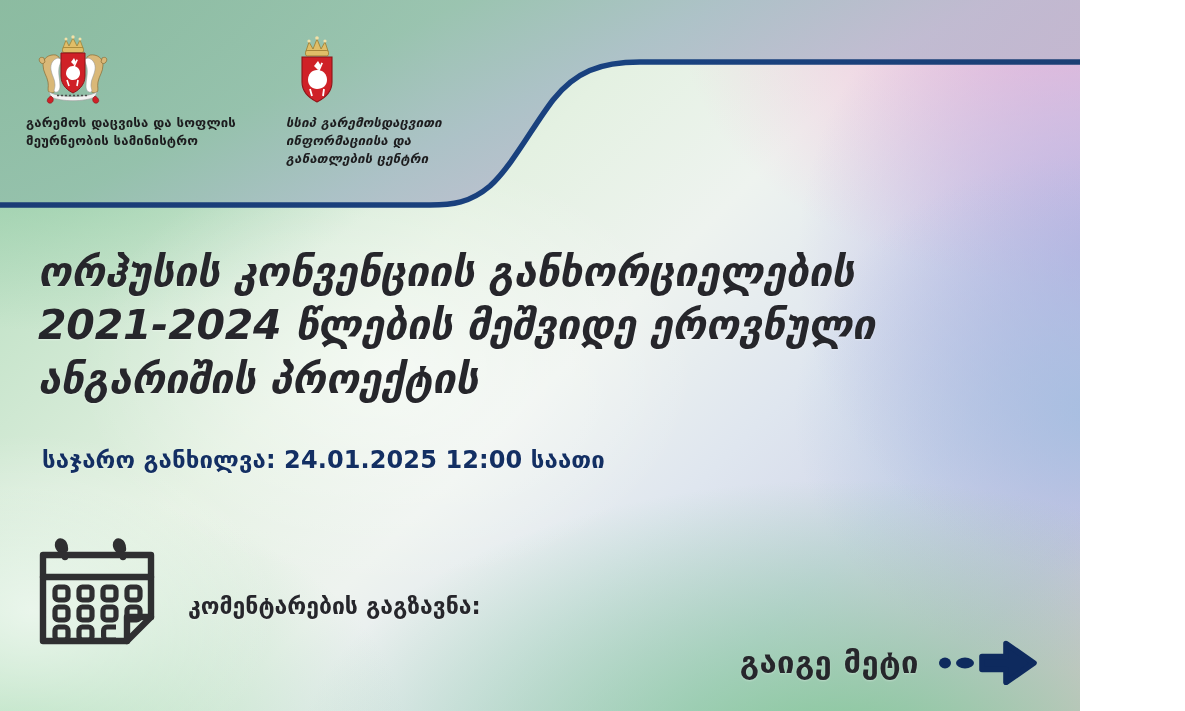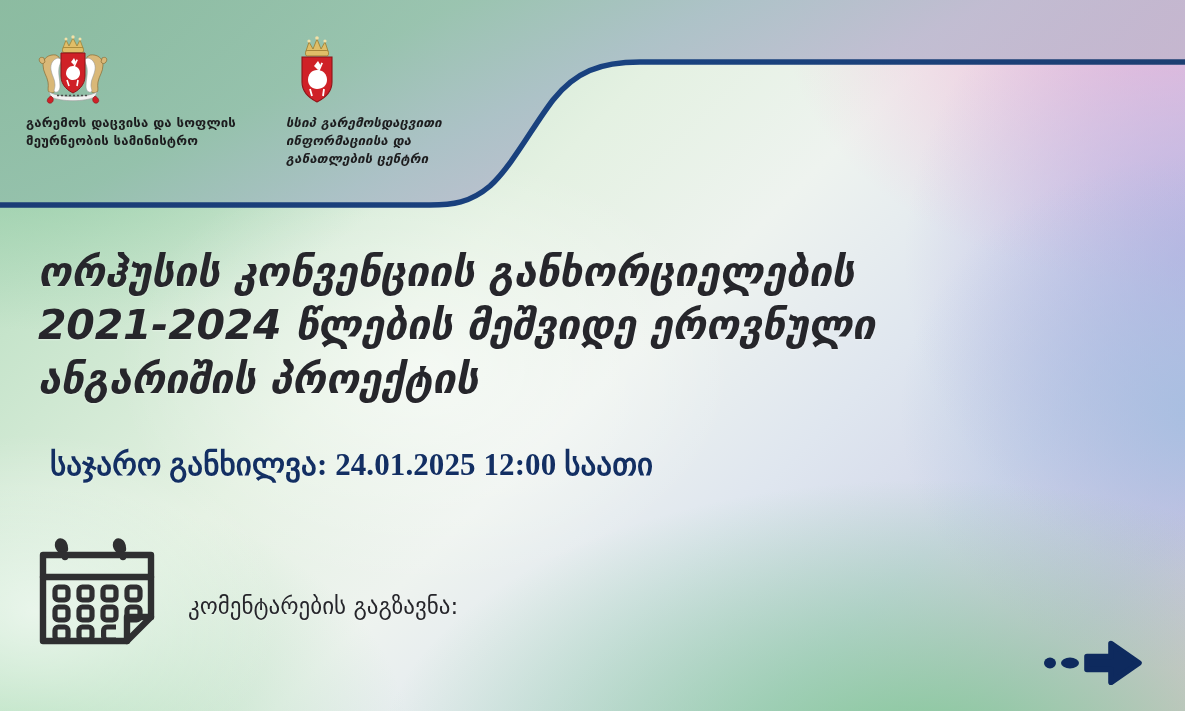--- a/index.html
+++ b/index.html
@@ -7,21 +7,21 @@
 
   html, body {
     width: 1185px;
     height: 711px;
     overflow: hidden;
     font-family: "DejaVu Sans", "Liberation Sans", sans-serif;
   }
 
   #poster {
     position: relative;
-    width: 1185px;
+    width: 1080px;
     height: 711px;
     overflow: hidden;
     background: #f97316;
     isolation: isolate;
   }
 
   
   .bg-layer {
     position: absolute;
     inset: 0;
@@ -120,43 +120,42 @@
     font-weight: 700;
     line-height: 1.30;
     letter-spacing: -0.2px;
     color: #26262b;
     white-space: pre-line;
     text-shadow: 0 1px 2px rgba(255,255,255,0.35);
     font-style: italic;
   }
 
   .hearing-line {
-    left: 50px;
+    left: 42px;
     top: 446px;
-    font-size: 31px;
+    font-size: 24px;
     font-weight: 700;
     letter-spacing: 0.1px;
     color: #132f63;
     text-shadow: 0 1px 2px rgba(255,255,255,0.35);
-    font-family: Liberation Serif, serif;
   }
 
   
   .deadline-group {
     left: 34px;
     top: 528px;
     display: flex;
     align-items: flex-start;
     gap: 28px;
   }
   .calendar-icon { flex: 0 0 auto; margin-top: 4px; }
   .deadline-text {
     margin-top: 30px;
     font-size: 23px;
-    font-weight: 400;
+    font-weight: 700;
     line-height: 1.40;
     color: #26262b;
     white-space: pre-line;
     text-shadow: 0 1px 2px rgba(255,255,255,0.30);
     text-align: right;
   }
 
   
   .cta {
     right: 42px;
@@ -337,20 +336,21 @@
                  a3.4,3.4 0 0 0 3.4,3.4 h9"></path>
       </g>
     </svg>
 
     <div class="deadline-text">
       <span>კომენტარების გაგზავნა:</span><br>
     </div>
   </div>
 
   <div class="content cta">
+    <span class="cta-label">გაიგე მეტი</span>
     <svg class="cta-arrow" width="100" height="46" viewBox="0 0 100 46" xmlns="http://www.w3.org/2000/svg">
       <ellipse cx="7" cy="24" rx="6" ry="5.4" fill="#0e2a5e"></ellipse>
       <ellipse cx="27" cy="24" rx="9" ry="5.4" fill="#0e2a5e"></ellipse>
       <path d="M44,17.5 h24 v-13 L96,24 L68,43.5 v-13 h-24 z" fill="#0e2a5e" stroke="#0e2a5e" stroke-width="5.6" stroke-linejoin="round"></path>
     </svg>
   </div>
 
 </div>
 
 </body></html>

